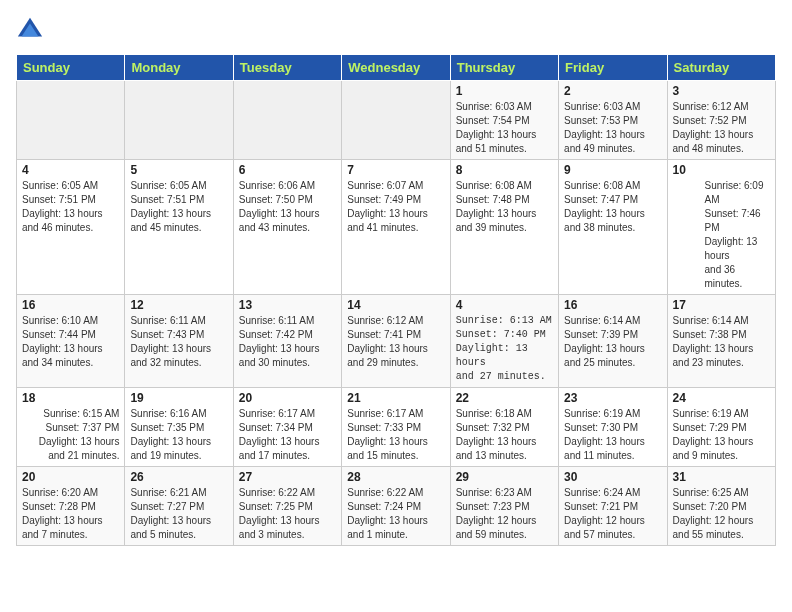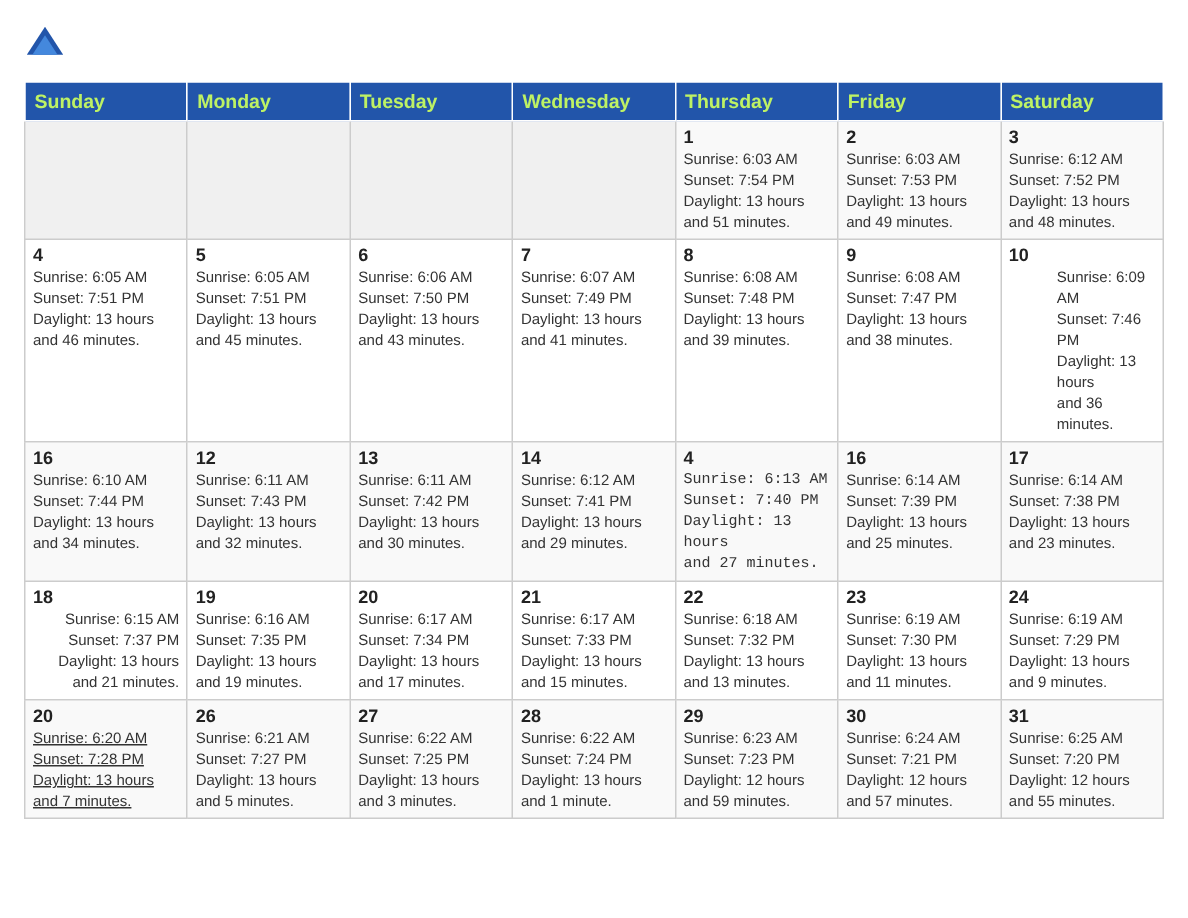--- a/index.html
+++ b/index.html
@@ -302,21 +302,21 @@
             <div class="day-number">24</div>
             <div class="day-info" style="white-space: pre-line;">Sunrise: 6:19 AM
 Sunset: 7:29 PM
 Daylight: 13 hours
 and 9 minutes.</div>
           </td>
         </tr>
         <tr>
           <td>
             <div class="day-number">20</div>
-            <div class="day-info" style="white-space: pre-line; text-decoration: underline;">Sunrise: 6:20 AM
+            <div class="day-info" style="white-space: pre-line;">Sunrise: 6:20 AM
 Sunset: 7:28 PM
 Daylight: 13 hours
 and 7 minutes.</div>
           </td>
           <td>
             <div class="day-number">26</div>
             <div class="day-info" style="white-space: pre-line;">Sunrise: 6:21 AM
 Sunset: 7:27 PM
 Daylight: 13 hours
 and 5 minutes.</div>

